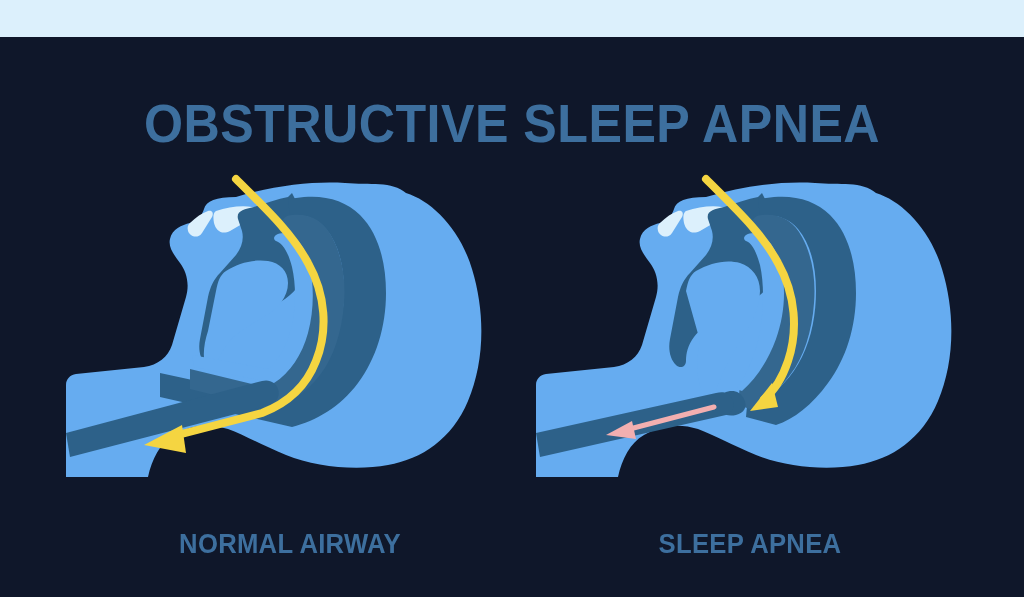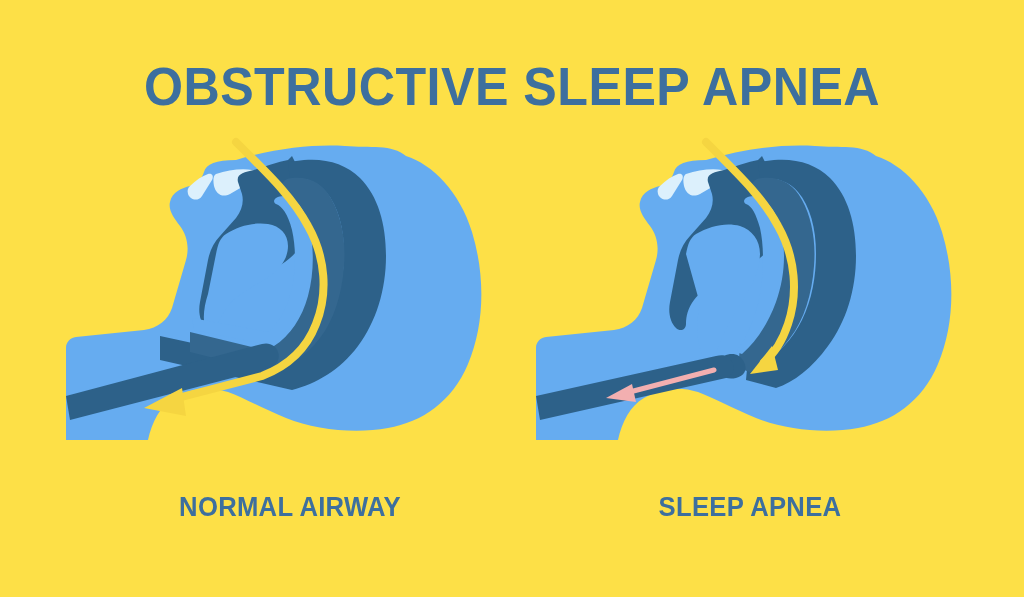--- a/index.html
+++ b/index.html
@@ -10,21 +10,22 @@
     width: 1024px;
     height: 597px;
     background: #dcf0fc;
     font-family: "Liberation Sans", sans-serif;
     overflow: hidden;
     position: relative;
   }
   #poster {
     position: absolute;
     inset: 0;
-    background: #fde047;
+    background: #0f172a;
+    margin-top: 37px;
   }
   .title {
     position: absolute;
     top: 58px;
     left: 0;
     width: 1024px;
     text-align: center;
     font-size: 54px;
     font-weight: 700;
     letter-spacing: 0.5px;

